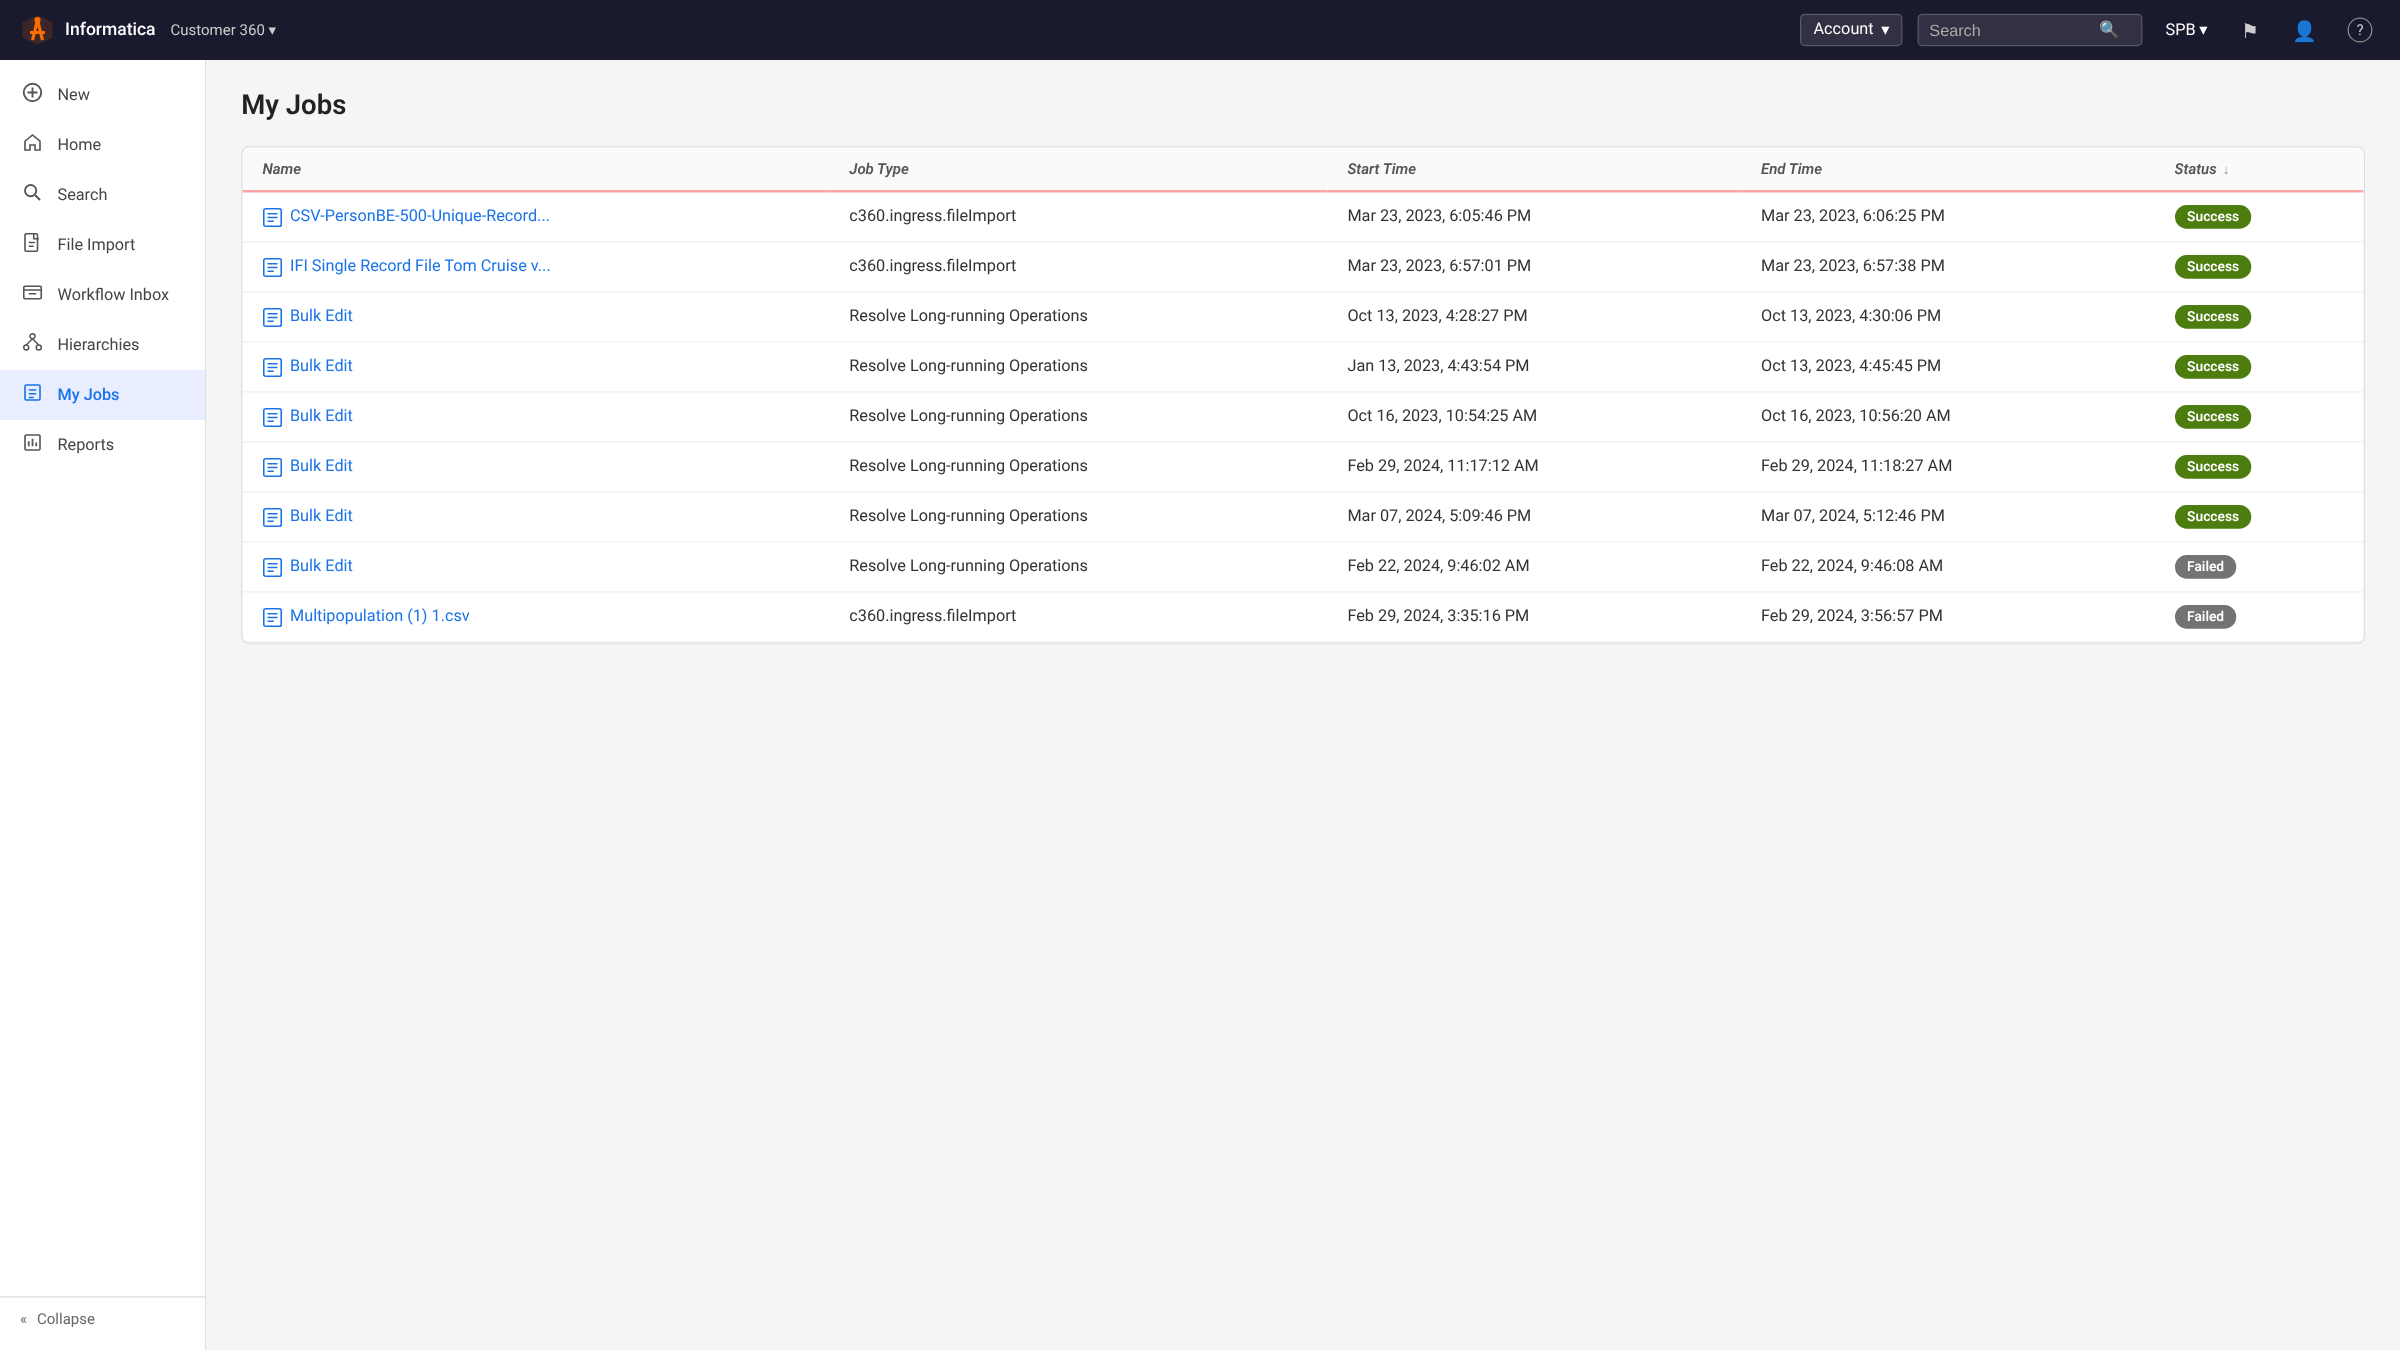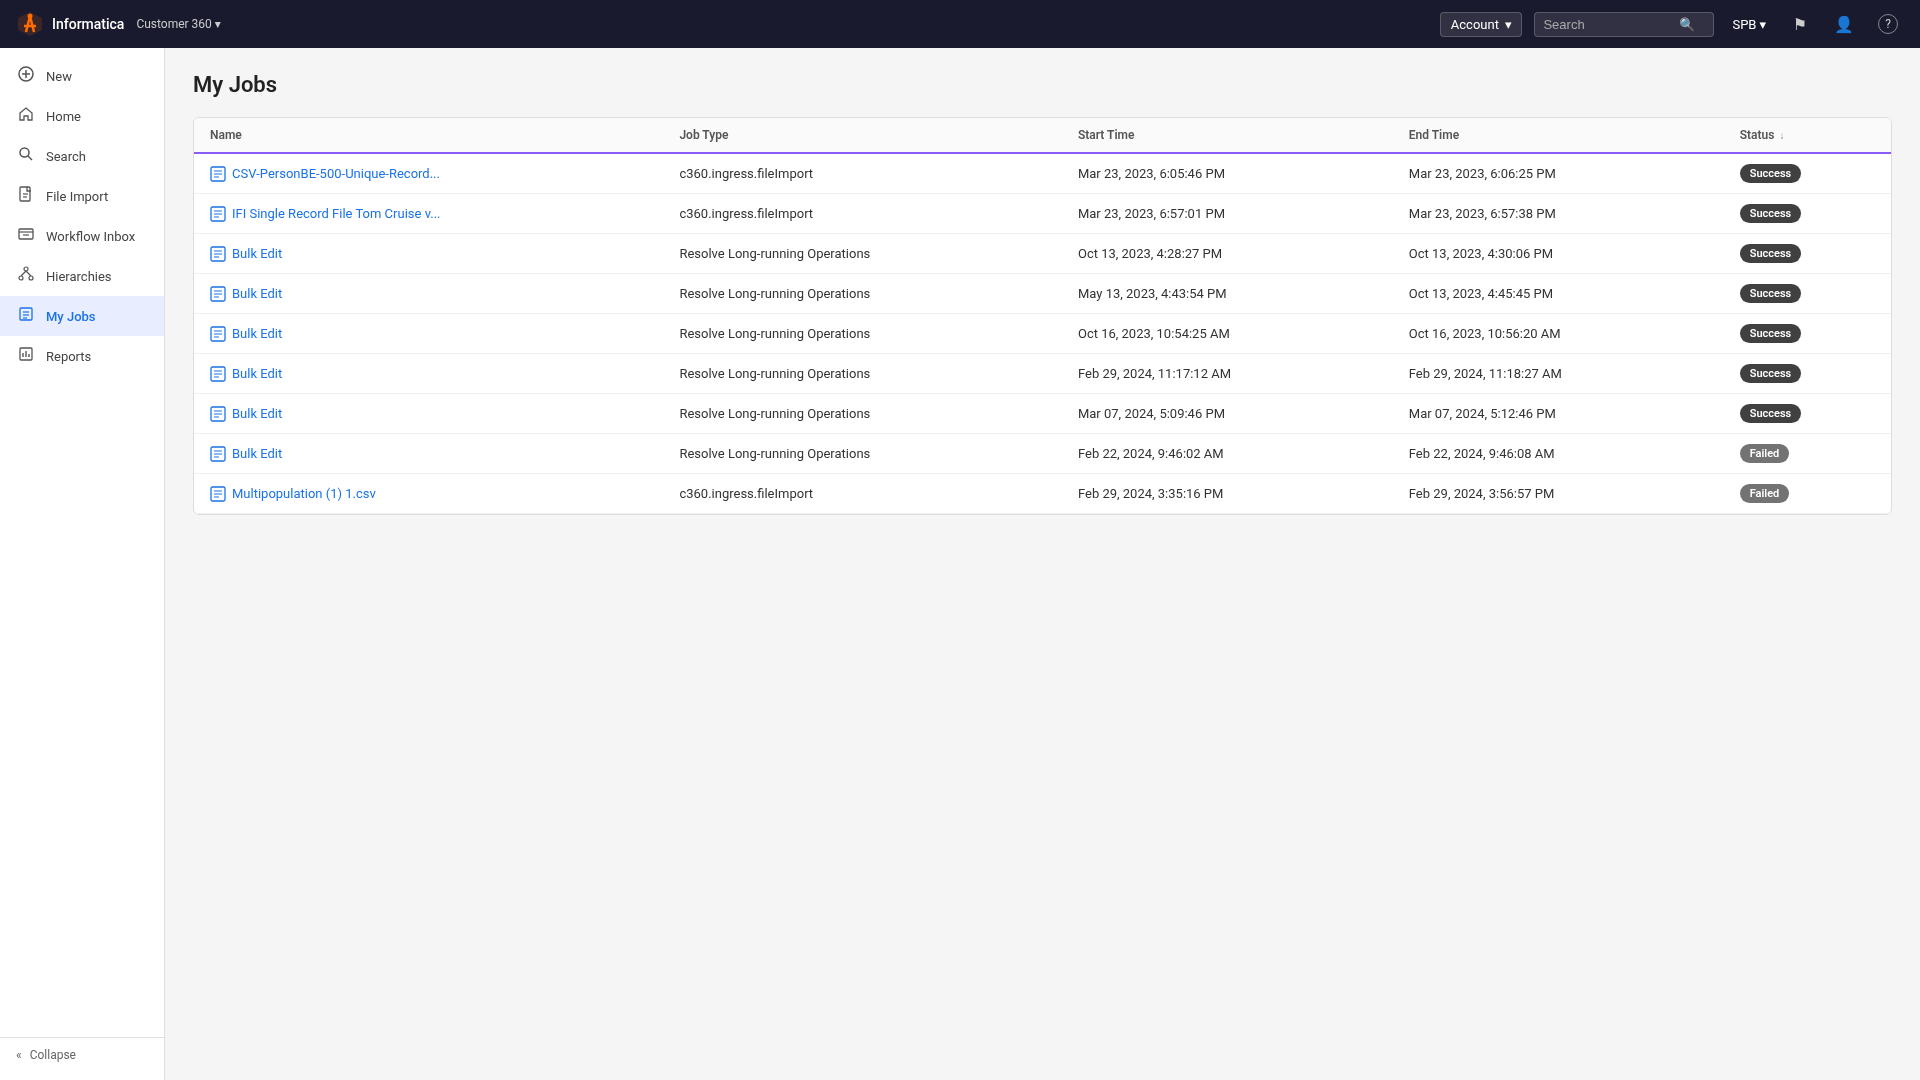--- a/index.html
+++ b/index.html
@@ -192,21 +192,22 @@
       outline: none;
     }
 
     
     .jobs-table {
       width: 100%;
       border-collapse: collapse;
     }
     .jobs-table thead tr {
       background: #fafafa;
-      border-bottom: 2px solid #8b5cf6;
+      border-bottom: 2px solid #fca5a5;
+      font-style: italic;
     }
     .jobs-table th {
       text-align: left;
       padding: 10px 16px;
       font-size: 12px;
       font-weight: 600;
       color: #555;
       user-select: none;
     }
     .jobs-table th.sortable { cursor: pointer; }
@@ -232,21 +233,21 @@
       font-size: 14px;
     }
     .status-badge {
       display: inline-block;
       padding: 3px 10px;
       border-radius: 12px;
       font-size: 11px;
       font-weight: 600;
       color: #fff;
     }
-    .status-success { background: #404040; }
+    .status-success { background: #4d7c0f; }
     .status-failed { background: #737373; }
     .sort-arrow { font-size: 10px; margin-left: 2px; color: #888; }
   </style>
 </head>
 <body>
 
 <nav class="top-nav">
   <div class="top-nav-logo">
 
     <svg class="logo-icon" viewBox="0 0 28 28" fill="none" xmlns="http://www.w3.org/2000/svg">
@@ -451,21 +452,21 @@
             <rect x="1" y="1" width="14" height="14" rx="1.5" stroke="#1a73e8" stroke-width="1.3"></rect>
             <line x1="4" y1="5" x2="12" y2="5" stroke="#1a73e8" stroke-width="1.1"></line>
             <line x1="4" y1="8" x2="12" y2="8" stroke="#1a73e8" stroke-width="1.1"></line>
             <line x1="4" y1="11" x2="9" y2="11" stroke="#1a73e8" stroke-width="1.1"></line>
           </svg>
         </span>
         Bulk Edit
       </a>
     </td>
     <td>Resolve Long-running Operations</td>
-    <td>May 13, 2023, 4:43:54 PM</td>
+    <td>Jan 13, 2023, 4:43:54 PM</td>
     <td>Oct 13, 2023, 4:45:45 PM</td>
     <td>
       <span class="status-badge status-success">Success</span>
     </td>
   </tr>
             <tr>
     <td>
       <a class="job-link">
         <span class="job-icon">
           <svg width="16" height="16" viewBox="0 0 16 16" fill="none">

